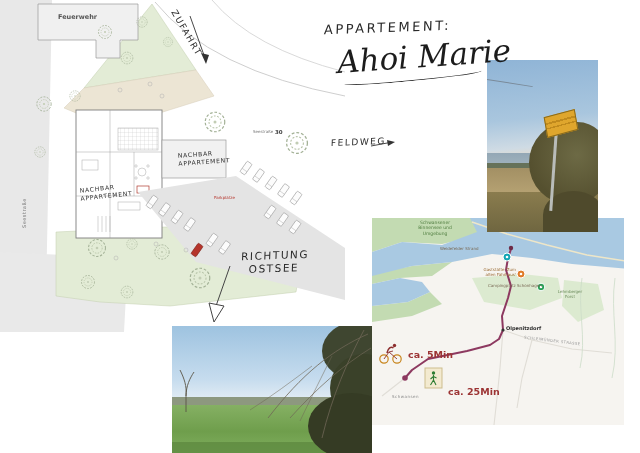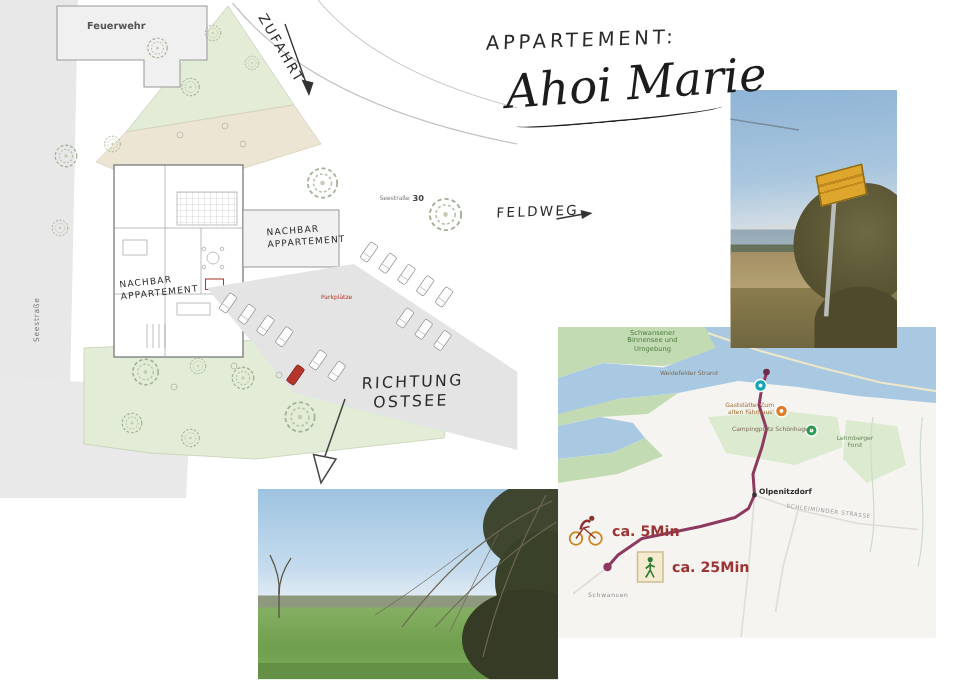--- a/index.html
+++ b/index.html
@@ -282,21 +282,21 @@
     </div>
     <div class="lbl" style="left:116px;top:66px;width:48px;text-align:right">Campingplatz Schönhagen</div>
     <div class="lbl lbl-forest" style="left:182px;top:72px;width:32px">
       <span style="display:block">Lehmberger</span>
       <span style="display:block">Forst</span>
     </div>
     <div class="lbl lbl-town" style="left:134px;top:107px">Olpenitzdorf</div>
     <div class="lbl lbl-street" style="left:152px;top:121px">SCHLEIMÜNDER STRASSE</div>
     <div class="lbl" style="left:20px;top:177px;color:#8a8a8a;letter-spacing:.5px">Schwansen</div>
     <div class="time" style="left:36px;top:131px">ca. 5Min</div>
-    <div class="time" style="left:76px;top:155px">ca. 25Min</div>
+    <div class="time" style="left:76px;top:168px">ca. 25Min</div>
   </div>
 
   <div class="photo-land">
     <div class="land-treeline"></div>
     <div class="field"></div>
     <div class="field-fg"></div>
     <svg class="abs" style="left:0;top:0" width="200" height="127" viewBox="0 0 200 127">
       <ellipse cx="188" cy="25" rx="38" ry="30" fill="#3f4630"></ellipse>
       <ellipse cx="192" cy="62" rx="34" ry="34" fill="#3a4129"></ellipse>
       <ellipse cx="180" cy="100" rx="44" ry="33" fill="#353b24"></ellipse>

